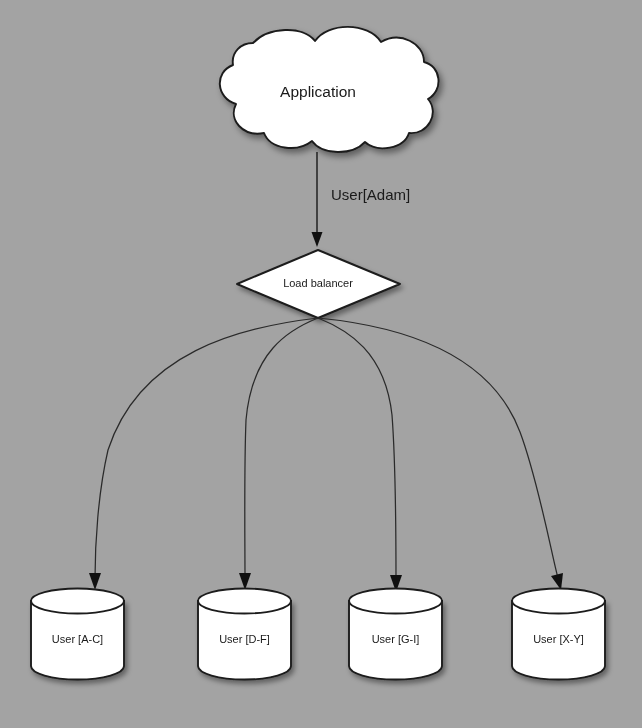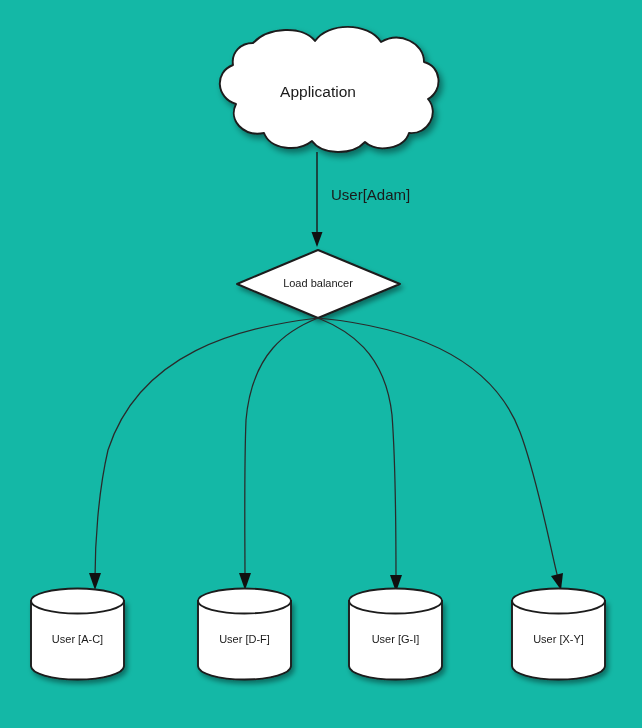--- a/index.html
+++ b/index.html
@@ -11,21 +11,21 @@
     width: 642px;
     height: 728px;
     overflow: hidden;
     font-family: "Liberation Sans", sans-serif;
     color: #1a1a1a;
   }
   #diagram-root {
     position: relative;
     width: 642px;
     height: 728px;
-    background: #14b8a6;
+    background: #a3a3a3;
   }
   svg#diagram-canvas {
     display: block;
     width: 642px;
     height: 728px;
   }
   .node-shape {
     fill: #ffffff;
     stroke: #1c1c1c;
     stroke-width: 1.9;

